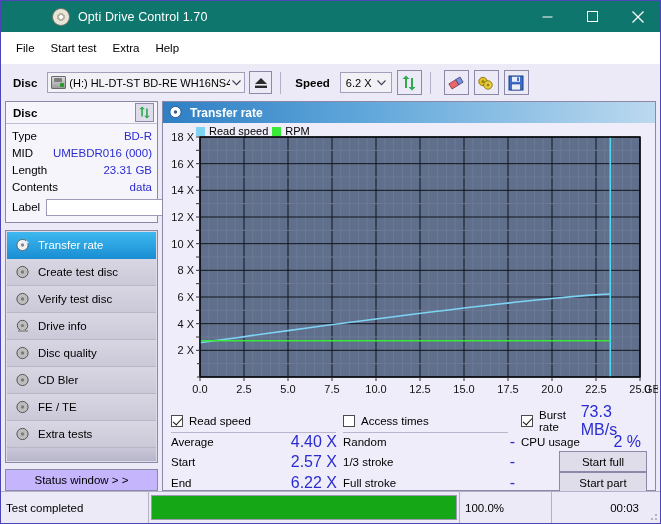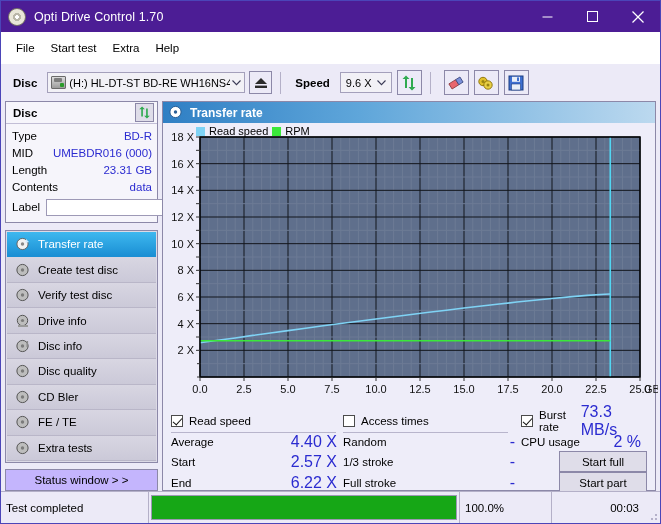--- a/index.html
+++ b/index.html
@@ -16,25 +16,26 @@
     position: relative;
     background: #eceaf7;
     border: 1px solid #4b45b8;
     display: flex;
     flex-direction: column;
   }
 
   
   .titlebar {
     height: 31px;
-    background: #4c1d95;
+    background: #0f766e;
     display: flex;
     align-items: center;
     flex: 0 0 auto;
     position: relative;
+    padding-left: 44px;
   }
   .title-icon {
     width: 18px; height: 18px;
     margin-left: 7px; margin-right: 8px;
     border-radius: 50%;
     background: radial-gradient(circle at 50% 50%, #ffffff 0 16%, #b9b6a8 17% 34%, #e9e6d8 35% 72%, #9a9788 73% 100%);
     border: 1px solid #7a776a;
     flex: 0 0 auto;
   }
   .title-text {
@@ -364,21 +365,21 @@
     </div>
     <div class="eject-btn">
       <svg width="14" height="12" viewBox="0 0 14 12">
         <path d="M7 1 L13 7 L1 7 Z" fill="#2b2b2b"></path>
         <rect x="1" y="8.6" width="12" height="2.4" fill="#2b2b2b"></rect>
       </svg>
     </div>
     <div class="tb-sep"></div>
     <div class="tb-label">Speed</div>
     <div class="combo speed-combo">
-      <div>9.6 X</div>
+      <div>6.2 X</div>
       <div class="arrow">
         <svg width="9" height="6" viewBox="0 0 9 6">
             <path d="M0.5 0.5 L4.5 4.7 L8.5 0.5" fill="none" stroke="#3a3a55" stroke-width="1.1"></path>
           </svg>
       </div>
     </div>
     <div class="tb-btn">
       <svg width="16" height="16" viewBox="0 0 16 16">
         <path d="M4 13 L4 4 L1.5 4 L5 0.5 L8.5 4 L6 4 L6 13 Z" fill="#2faa4f"></path>
         <path d="M12 3 L12 12 L14.5 12 L11 15.5 L7.5 12 L10 12 L10 3 Z" fill="#2faa4f"></path>
@@ -485,30 +486,20 @@
         </div>
         <div class="nav-item">
           <span class="ic">
             <svg width="14" height="14" viewBox="0 0 14 14">
                 <circle cx="6.5" cy="6.5" r="5.2" fill="#bdbdbd" stroke="#555" stroke-width="1"></circle>
                 <circle cx="6.5" cy="6.5" r="1.6" fill="#7b7b7b"></circle>
                 <rect x="2" y="11" width="10" height="2" fill="#9a9a9a"></rect>
               </svg>
           </span>
           <span>Drive info</span>
-        </div>
-        <div class="nav-item">
-          <span class="ic">
-            <svg width="14" height="14" viewBox="0 0 14 14">
-                <circle cx="6.5" cy="7" r="5.6" fill="#bdbdbd" stroke="#555" stroke-width="1"></circle>
-                <circle cx="6.5" cy="7" r="1.7" fill="#7b7b7b"></circle>
-                <rect x="10.5" y="2" width="1.6" height="6" fill="#8a8a8a"></rect>
-              </svg>
-          </span>
-          <span>Disc info</span>
         </div>
         <div class="nav-item">
           <span class="ic">
             <svg width="14" height="14" viewBox="0 0 14 14">
                 <circle cx="6.5" cy="7" r="5.6" fill="#bdbdbd" stroke="#555" stroke-width="1"></circle>
                 <circle cx="6.5" cy="7" r="1.7" fill="#7b7b7b"></circle>
               </svg>
           </span>
           <span>Disc quality</span>
         </div>

